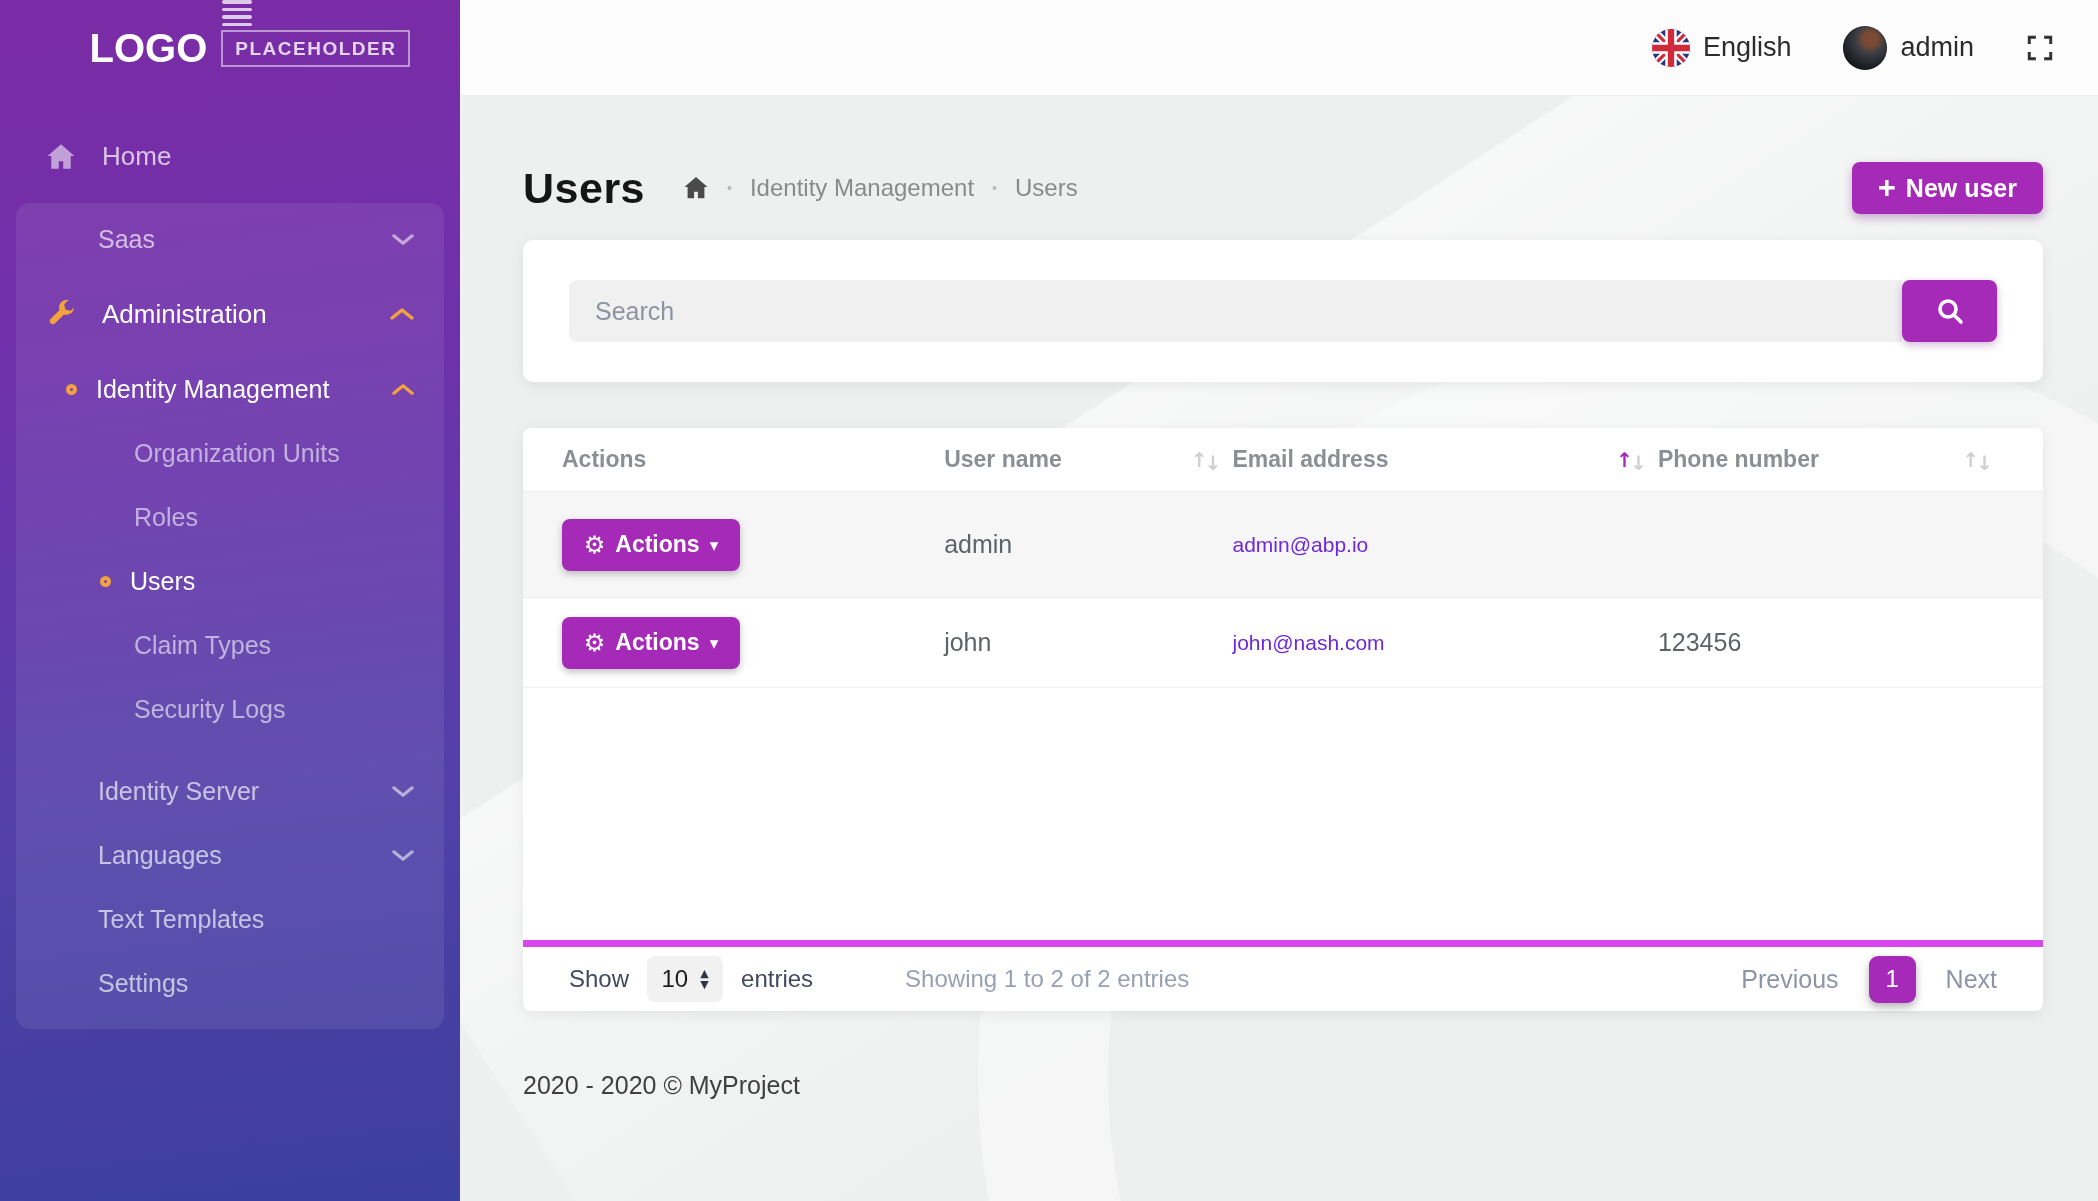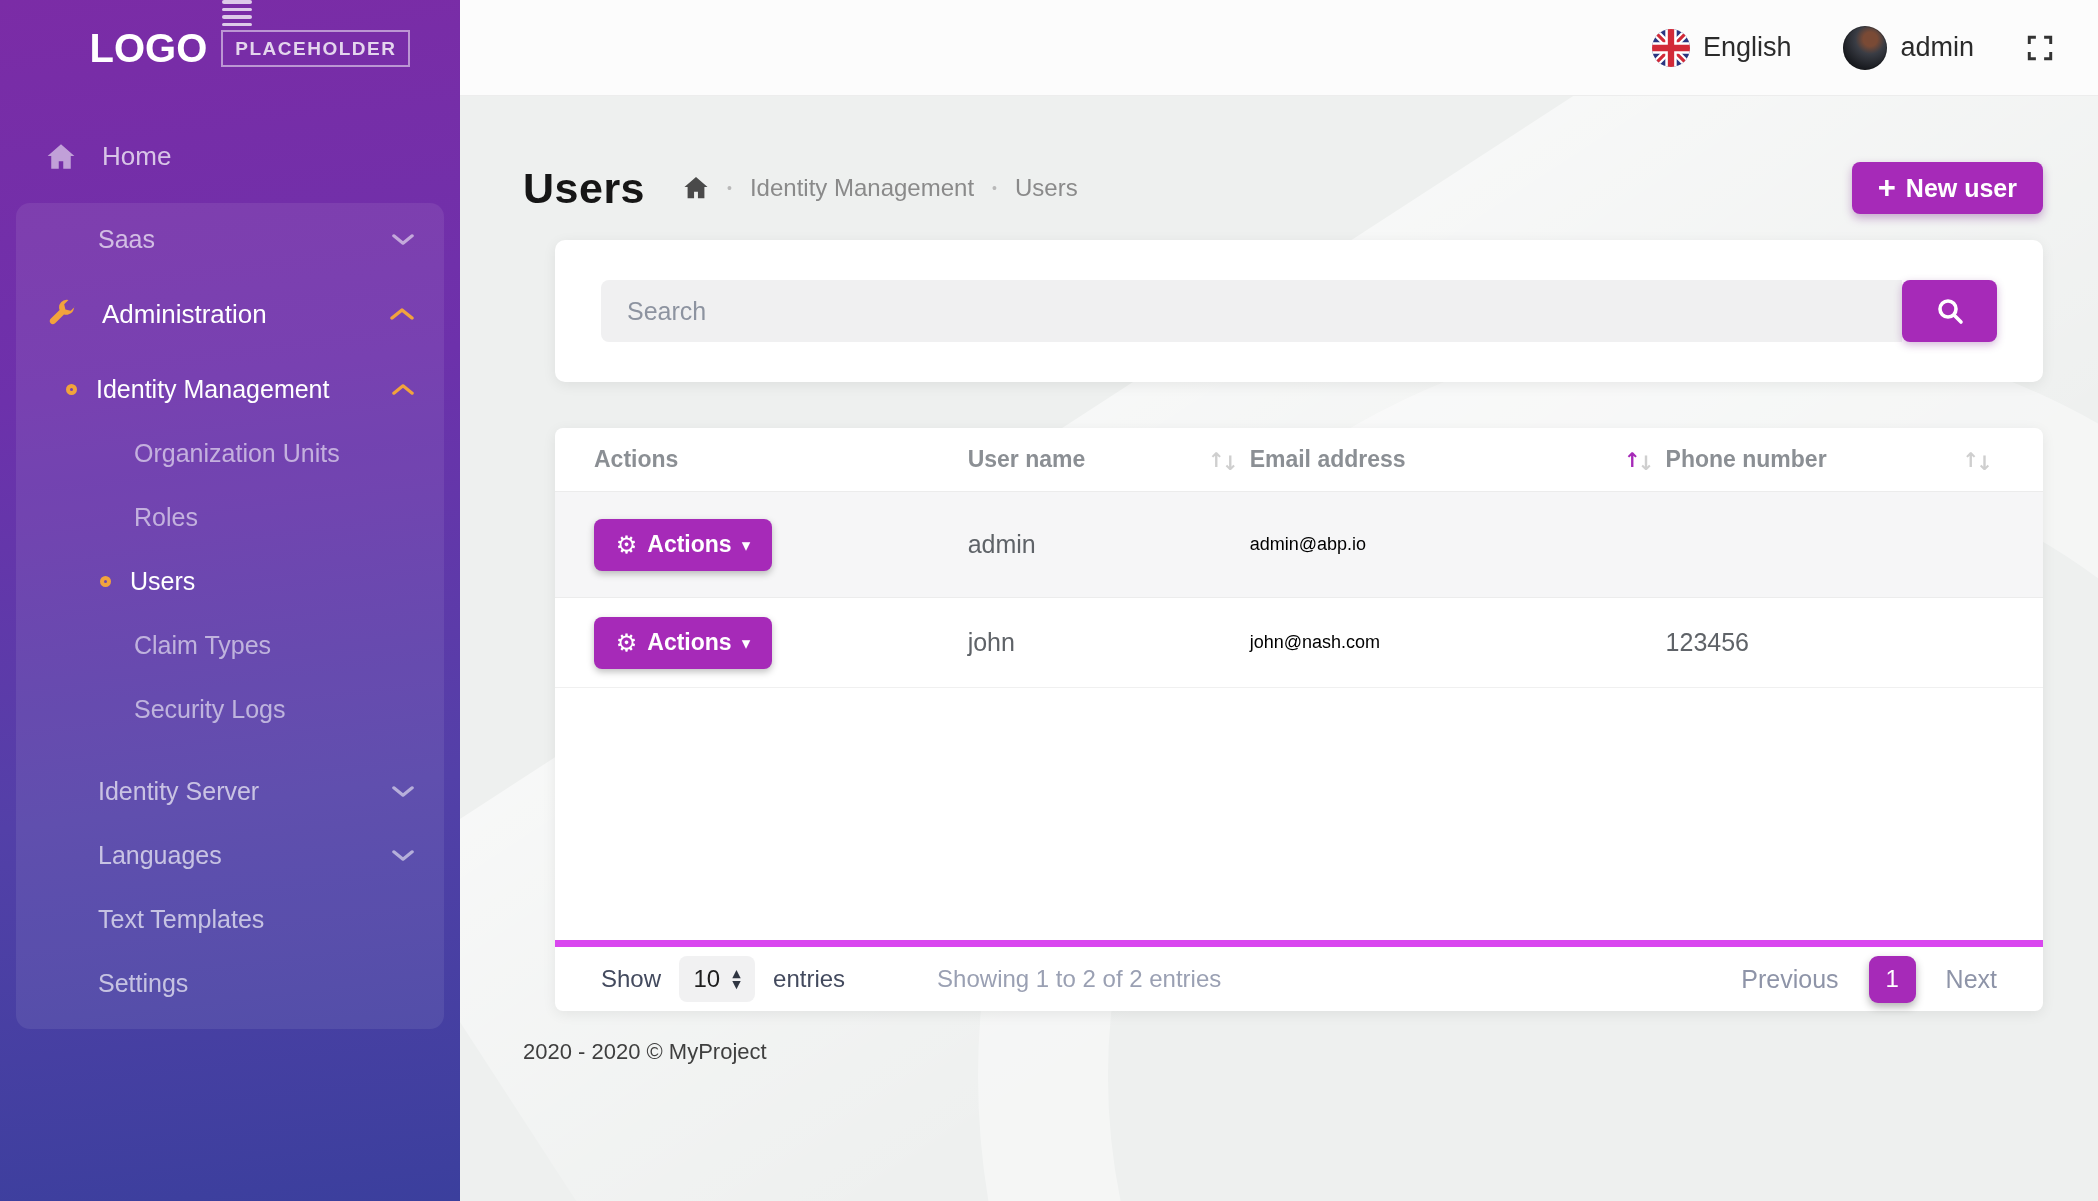--- a/index.html
+++ b/index.html
@@ -59,21 +59,21 @@
   .breadcrumb { display:flex; align-items:center; margin-left:38px; gap:18px; }
   .crumb-home { display:flex; color:#4a4a4a; cursor:pointer; }
   .crumb-dot { color:#b9b9b9; font-size:14px; }
   .crumb { font-size:24px; color:#8a8a8a; }
   .btn-new-user { margin-left:auto; height:52px; padding:0 26px; background:var(--accent); color:#fff;
     border:none; border-radius:8px; font-size:25px; font-weight:600; display:flex; align-items:center;
     cursor:pointer; box-shadow:0 4px 10px rgba(110,20,130,.35); font-family:inherit; }
   .btn-new-user .plus { font-size:31px; font-weight:700; margin-right:10px; line-height:0; }
 
   .card { position:relative; z-index:1; background:#fff; border-radius:10px;
-    box-shadow:0 3px 14px rgba(0,0,0,.07);margin-left:32px; }
+    box-shadow:0 3px 14px rgba(0,0,0,.07); }
   .search-card { margin-top:26px; height:142px; display:flex; align-items:center; padding:0 46px; }
   .search-input { flex:1; height:62px; background:#f0f0f1; border:none; border-radius:8px 0 0 8px;
     padding:0 26px; font-size:25px; color:#333; outline:none; font-family:inherit; }
   .search-input::placeholder { color:#8d93a0; }
   .search-btn { width:95px; height:62px; background:var(--accent); border:none; border-radius:8px;
     display:flex; align-items:center; justify-content:center; cursor:pointer;
     box-shadow:0 3px 8px rgba(110,20,130,.3); }
 
   .table-card { margin-top:46px; height:583px; display:flex; flex-direction:column; border-radius:8px; }
   .t-row { display:grid; grid-template-columns:26.5% 20% 29.5% 24%; align-items:center; padding:0 39px; }
@@ -81,21 +81,21 @@
   .t-head .hcell { display:flex; align-items:center; justify-content:space-between;
     font-size:23px; font-weight:600; color:#8b8f94; padding-right:14px; cursor:pointer; }
   .t-head .hcell.first { cursor:default; }
   .sorter { font-family:"DejaVu Sans", sans-serif; font-size:20px; color:#cfcfcf; letter-spacing:-3px; }
   .sorter span { display:inline-block; }
   .sorter .dn { transform:translateY(3px); }
   .sort-asc .up { color:var(--accent); }
   .t-body-row1 { height:106px; background:#f6f6f7; border-bottom:1px solid #ececec; }
   .t-body-row2 { height:90px; background:#fff; border-bottom:1px solid #f0f0f0; }
   .cell-user { font-size:25px; color:#5f6368; }
-  .cell-email { font-size:18px; color:#000000; }
+  .cell-email { font-size:21px; color:#6d28d9; }
   .cell-phone { font-size:25px; color:#5f6368; }
   .btn-actions { height:52px; width:178px; background:var(--accent); color:#fff; border:none; border-radius:8px;
     font-size:23px; font-weight:600; display:flex; align-items:center; justify-content:center; gap:10px;
     cursor:pointer; box-shadow:0 3px 7px rgba(0,0,0,.25); font-family:inherit; }
   .btn-actions .gear { font-family:"DejaVu Sans", sans-serif; font-size:24px; line-height:0; }
   .btn-actions .caret { font-family:"DejaVu Sans", sans-serif; font-size:17px; line-height:0; }
   .t-filler { flex:1; }
   .t-footer { height:71px; border-top:7px solid #d946ef; display:flex; align-items:center; padding:0 46px; }
   .show-label, .entries-label { font-size:24px; color:#434a5e; }
   .page-size { margin:0 18px; width:76px; height:46px; background:#f1f1f2; border-radius:8px;
@@ -103,21 +103,21 @@
   .page-size .val { font-size:24px; color:#1e1e1e; }
   .page-size .steppers { display:flex; flex-direction:column; font-family:"DejaVu Sans", sans-serif;
     font-size:11px; color:#2f3542; line-height:1.0; }
   .showing-info { margin-left:92px; font-size:24px; color:#9aa0b3; }
   .pager { margin-left:auto; display:flex; align-items:center; gap:30px; }
   .pager .nav-link { font-size:25px; color:#8e94a8; cursor:pointer; }
   .page-badge { width:47px; height:47px; background:var(--accent); color:#fff; border-radius:9px;
     display:flex; align-items:center; justify-content:center; font-size:24px;
     cursor:pointer; box-shadow:0 4px 9px rgba(0,0,0,.3); }
 
-  .copyright { position:relative; z-index:1; margin-top:28px; font-size:22px; color:#3f3f3f; }
+  .copyright { position:relative; z-index:1; margin-top:60px; font-size:25px; color:#3f3f3f; }
 </style>
 </head>
 <body>
 
 <div class="app">
 
   <aside class="sidebar">
     <div class="logo-row">
       <div class="hamburger">
           <i></i>

